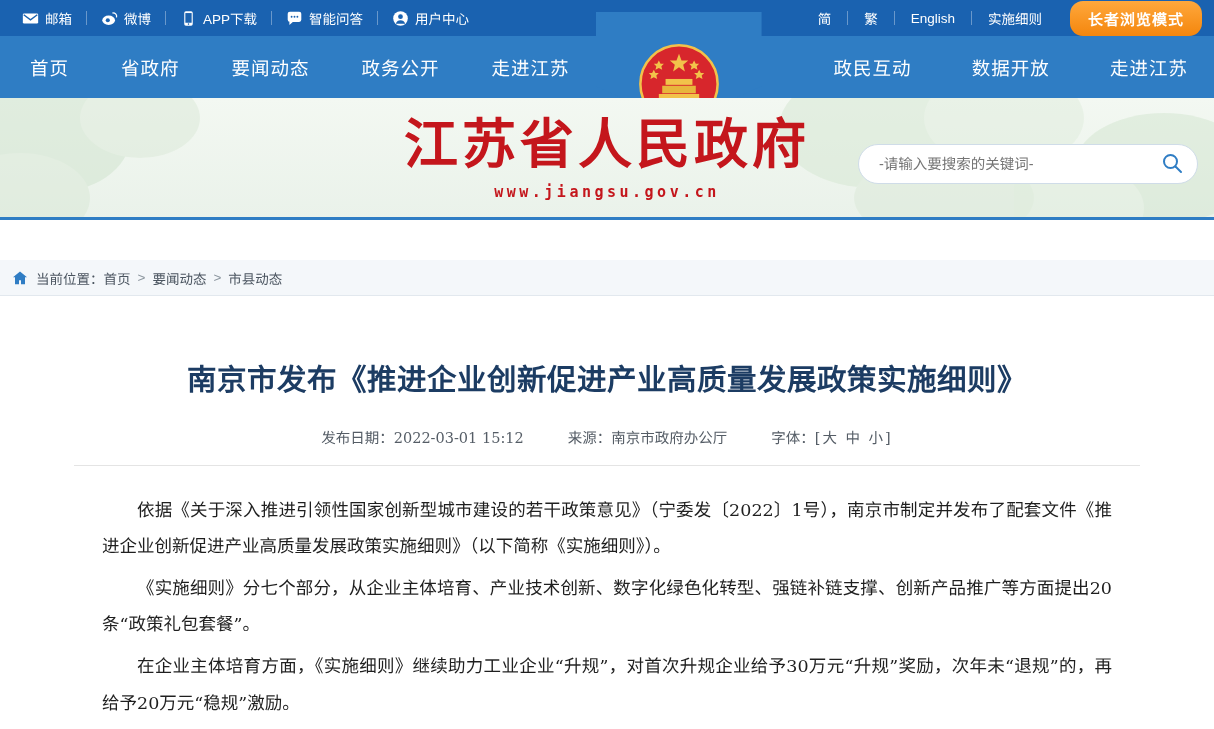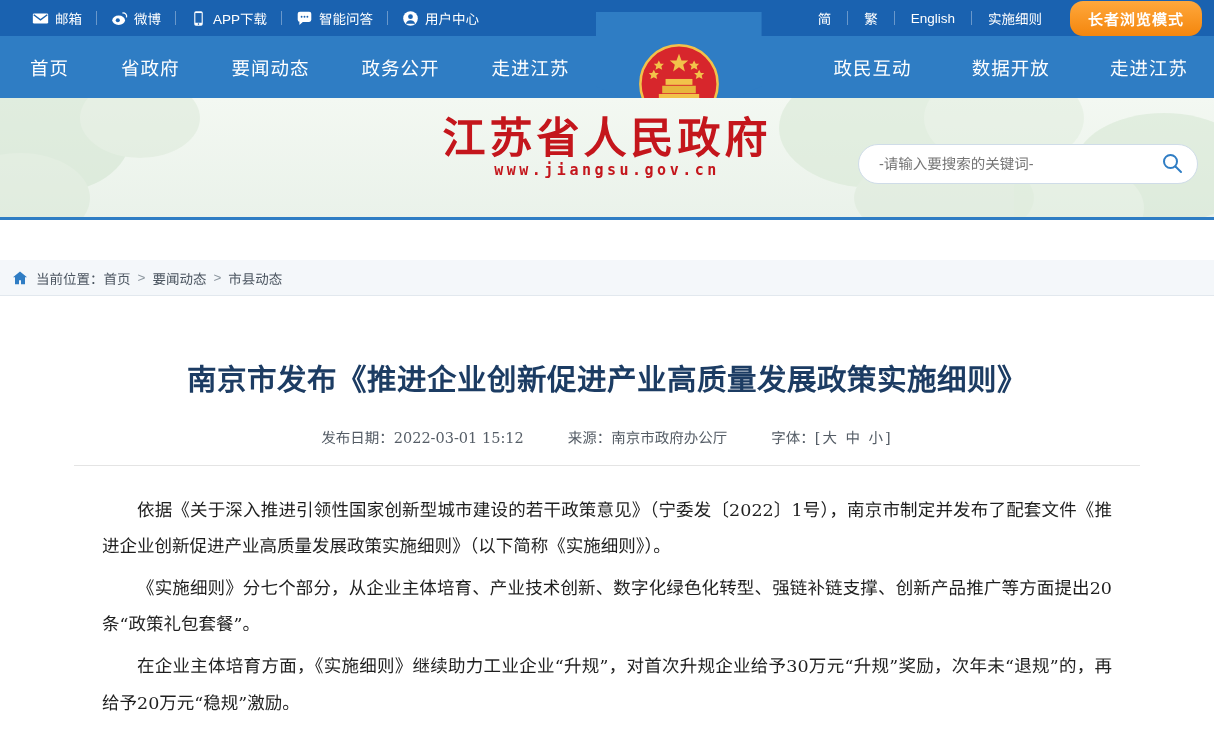--- a/index.html
+++ b/index.html
@@ -10,21 +10,21 @@
     background: #ffffff;
     font-family: "Liberation Sans", sans-serif;
   }
 
   
   .topbar {
     height: 36px;
     background: #1a62b0;
     display: flex;
     align-items: center;
-    padding: 0 12px 0 18px;
+    padding: 0 12px 0 8px;
     color: #ffffff;
     font-size: 13.5px;
     position: relative;
   }
   .topbar-left { display: flex; align-items: center; gap: 0; }
   .tb-item {
     display: flex; align-items: center; gap: 6px;
     padding: 0 14px;
     white-space: nowrap;
     color: #ffffff;
@@ -114,27 +114,28 @@
   .leaf2 { right: 120px; top: -30px; width: 320px; height: 180px; }
   .leaf3 { right: -40px; top: 10px; width: 240px; height: 150px; }
 
   .site-title-wrap {
     position: absolute;
     left: 0; right: 0; top: 18px;
     text-align: center;
   }
   .site-title {
     font-family: "DejaVu Serif", "Liberation Serif", serif;
-    font-size: 43px;
+    font-size: 54px;
     font-weight: bold;
     color: #c4161c;
     letter-spacing: 4px;
     line-height: 1.05;
   }
   .site-url {
+    margin-top: 10px;
     font-family: "DejaVu Sans Mono", "Liberation Mono", monospace;
     font-size: 15px;
     color: #c4161c;
     letter-spacing: 3.5px;
     font-weight: bold;
   }
 
   .search-box {
     position: absolute;
     right: 16px;

